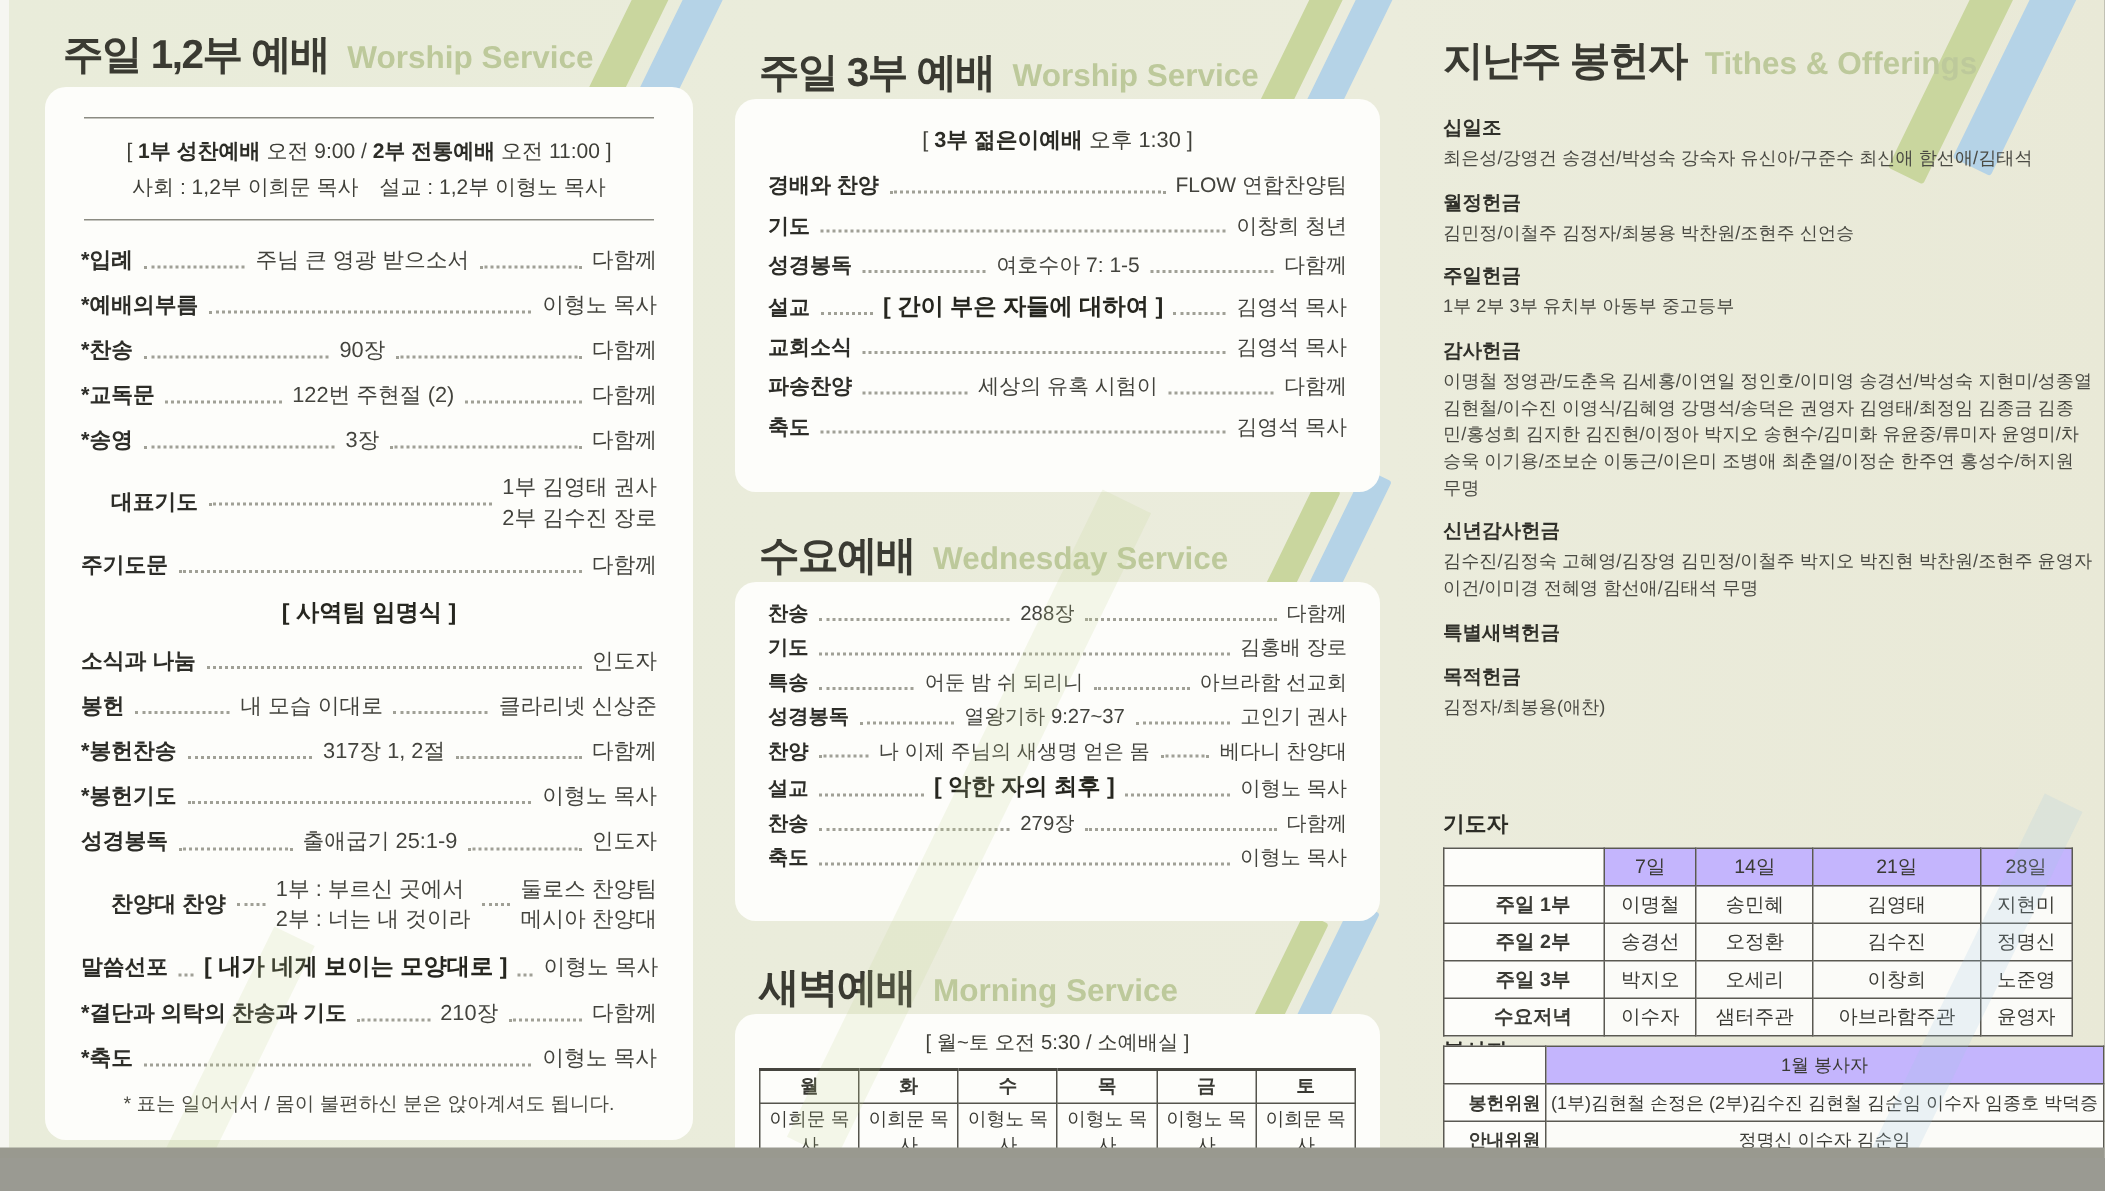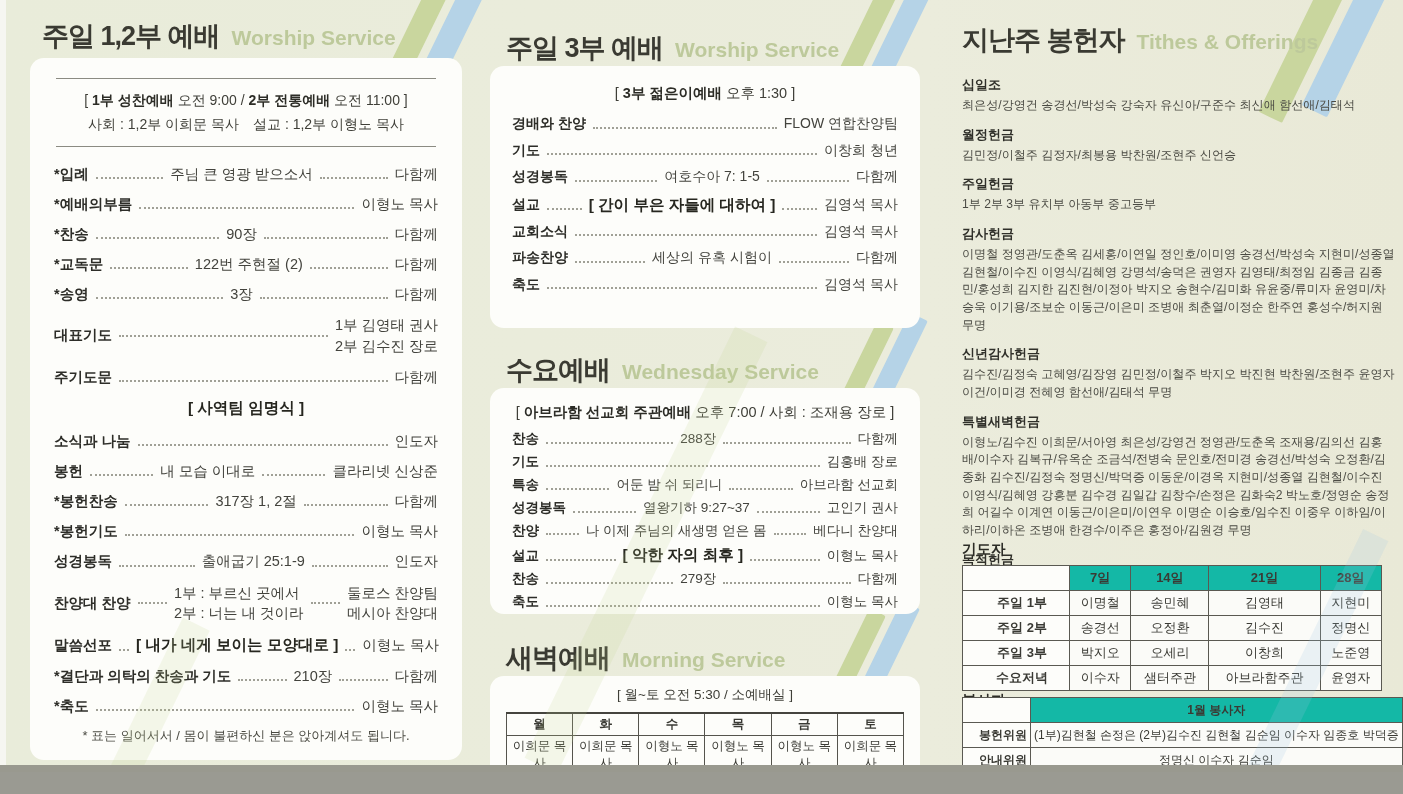--- a/index.html
+++ b/index.html
@@ -19,21 +19,21 @@
   .band.b{background:rgba(160,200,228,0.18);}
 
   .card{position:absolute;background:#fdfdfa;border-radius:14px;}
 
   .head{position:absolute;white-space:nowrap;}
   .h-ko{font-size:27px;font-weight:800;color:#3a3a32;letter-spacing:-1px;}
   .h-en{font-size:21px;font-weight:700;color:#bdc99b;margin-left:12px;letter-spacing:0;}
 
   
   .row{display:flex;align-items:flex-end;margin-bottom:12px;font-size:14.5px;line-height:1.25;}
-  .row.mid{align-items:center;}
+  .row.mid{align-items:center;margin-left:20px;}
   .lbl{font-weight:700;color:#2d2d28;white-space:nowrap;}
   .dots{flex:1 1 0;border-bottom:2px dotted #a0a096;margin:0 7px 4px;min-width:10px;}
   .row.mid .dots{margin-bottom:0;}
   .ctr{white-space:nowrap;text-align:center;color:#43433d;}
   .rgt{white-space:nowrap;text-align:center;color:#43433d;}
   .bc{font-weight:800;font-size:15.5px;color:#26261f;}
   .stack{display:flex;flex-direction:column;line-height:1.4;}
   .stack.rgt{text-align:right;}
   .stack.ctr{text-align:left;}
 
@@ -57,21 +57,21 @@
   .card-c .bracket-line{font-size:13.5px;margin:0 0 8px;}
 
   
   .grp{margin-bottom:11px;}
   .grp h4{margin:0 0 3px;font-size:13px;font-weight:800;color:#30302a;}
   .grp p{margin:0;font-size:12.1px;line-height:1.46;color:#4a4a43;}
 
   .sub-title{position:absolute;font-size:14.5px;font-weight:800;color:#2c2c26;}
   .rt{border-collapse:collapse;position:absolute;background:#fbfbf8;color:#3a3a34;}
   .rt th,.rt td{border:1px solid #5a5952;}
-  .rt .hdr{background:#14b8a6;font-weight:700;}
+  .rt .hdr{background:#c4b5fd;font-weight:400;}
   .rt th.rowl{font-weight:800;background:#fdfdfa;padding-left:16px;}
   .prayer-table{width:420px;font-size:13px;}
   .prayer-table th,.prayer-table td{padding:3px 4px;text-align:center;}
   .prayer-table th.rowl{width:86px;}
   .vol-table{width:420px;font-size:12px;}
   .vol-table th,.vol-table td{padding:3.5px 3px;text-align:center;white-space:nowrap;}
   .vol-table th.rowl{width:86px;}
 </style>
 </head>
 <body>
@@ -260,21 +260,20 @@
         <span class="lbl">축도</span>
         <span class="dots"></span>
         <span class="rgt">김영석 목사</span>
       </div>
   </div>
 
   <div class="head" style="left:506px;top:352px;">
     <span class="h-ko">수요예배</span><span class="h-en">Wednesday Service</span>
   </div>
   <div class="card card-b" style="left:490px;top:388px;width:430px;height:226px;padding:13px 22px;box-sizing:border-box;">
-    <div class="bracket-line"><span>[ </span><b>아브라함 선교회 주관예배</b><span> 오후 7:00 / 사회 : 조재용 장로 ]</span></div>
     <div class="row">
         <span class="lbl">찬송</span>
         <span class="dots"></span>
         <span class="ctr">288장</span>
         <span class="dots"></span>
         <span class="rgt">다함께</span>
       </div>
     <div class="row">
         <span class="lbl">기도</span>
         <span class="dots"></span>
@@ -377,21 +376,20 @@
     <div class="grp">
         <h4>감사헌금</h4>
         <p>이명철 정영관/도춘옥 김세홍/이연일 정인호/이미영 송경선/박성숙 지현미/성종열 김현철/이수진 이영식/김혜영 강명석/송덕은 권영자 김영태/최정임 김종금 김종민/홍성희 김지한 김진현/이정아 박지오 송현수/김미화 유윤중/류미자 윤영미/차승욱 이기용/조보순 이동근/이은미 조병애 최춘열/이정순 한주연 홍성수/허지원 무명</p>
       </div>
     <div class="grp">
         <h4>신년감사헌금</h4>
         <p>김수진/김정숙 고혜영/김장영 김민정/이철주 박지오 박진현 박찬원/조현주 윤영자 이건/이미경 전혜영 함선애/김태석 무명</p>
       </div>
     <div class="grp">
         <h4>특별새벽헌금</h4>
-        <p>이형노/김수진 이희문/서아영 최은성/강영건 정영관/도춘옥 조재용/김의선 김홍배/이수자 김복규/유옥순 조금석/전병숙 문인호/전미경 송경선/박성숙 오정환/김종화 김수진/김정숙 정명신/박덕증 이동운/이경옥 지현미/성종열 김현철/이수진 이영식/김혜영 강흥분 김수경 김일갑 김창수/손정은 김화숙2 박노호/정영순 송정희 어길수 이계연 이동근/이은미/이연우 이명순 이승호/임수진 이중우 이하임/이하리/이하온 조병애 한경수/이주은 홍정아/김원경 무명</p>
       </div>
     <div class="grp">
         <h4>목적헌금</h4>
         <p>김정자/최봉용(애찬)</p>
       </div>
   </div>
 
   <div class="sub-title" style="left:962px;top:540px;">기도자</div>
   <table class="rt prayer-table" style="left:962px;top:565px;">
     <tbody>

